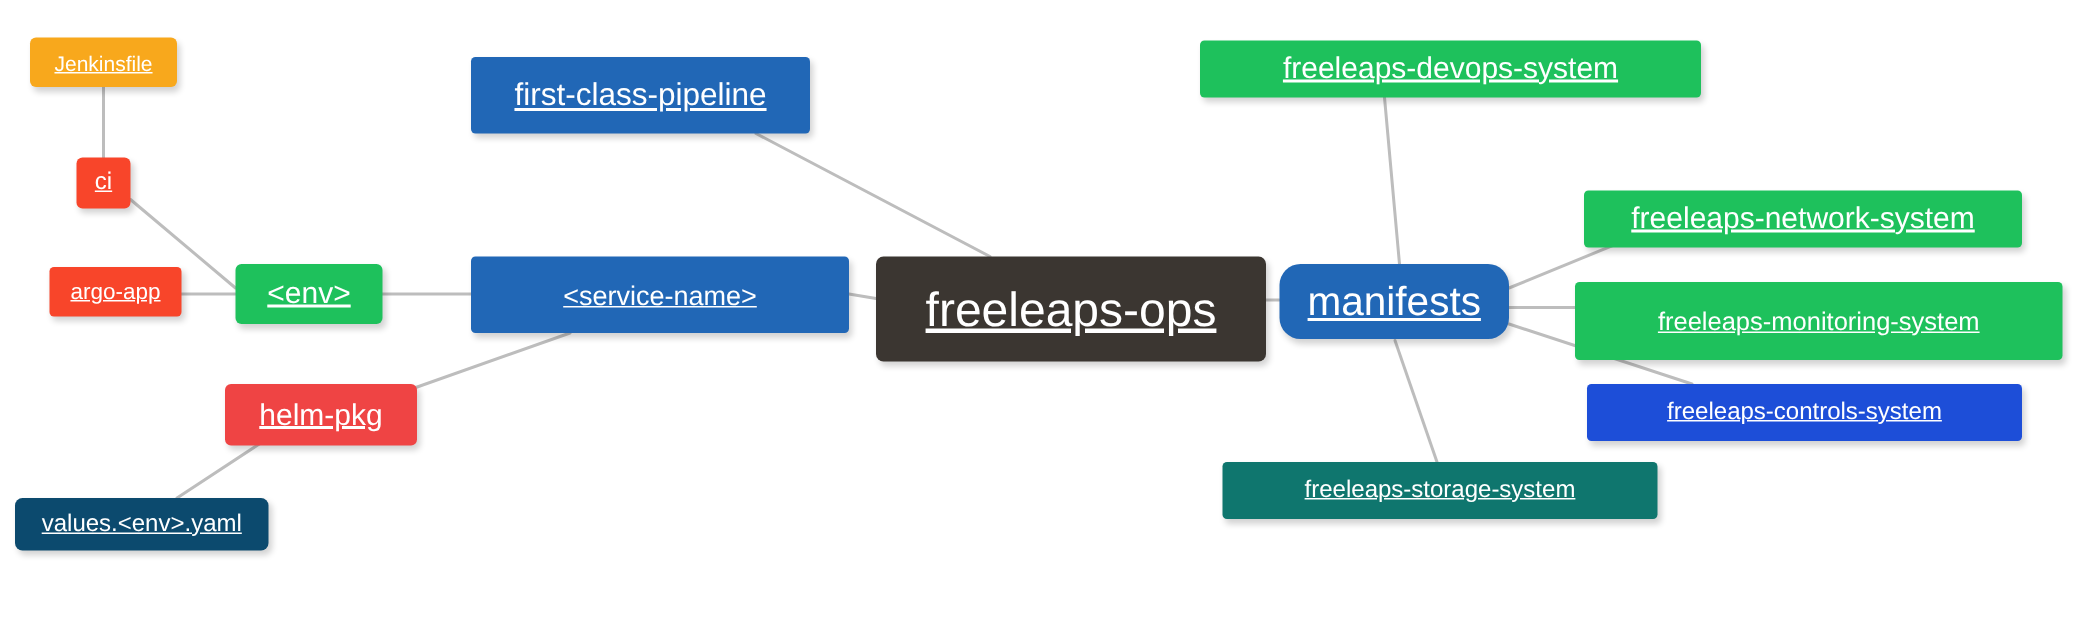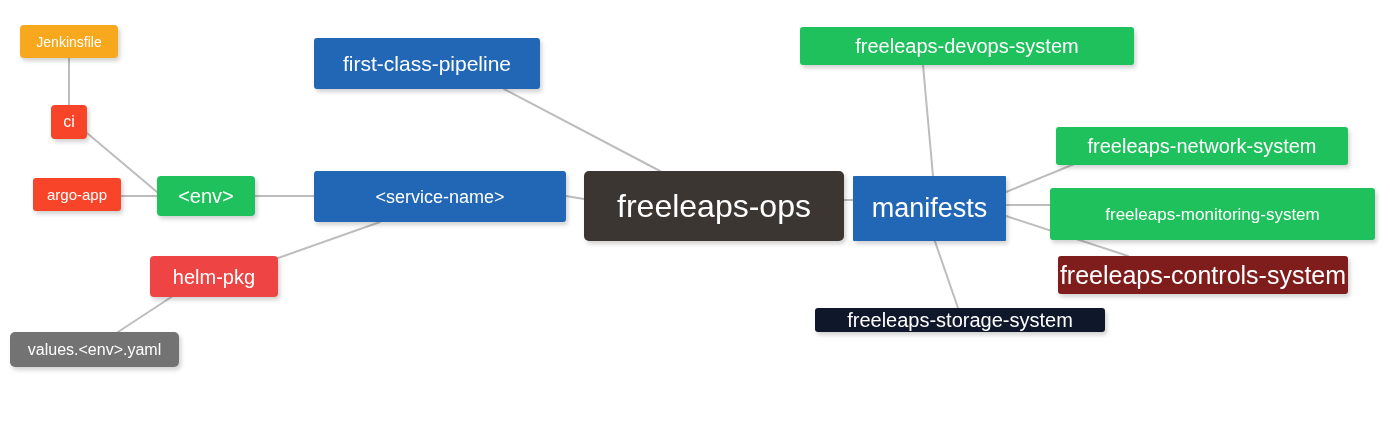--- a/index.html
+++ b/index.html
@@ -32,20 +32,21 @@
     box-sizing: border-box;
     display: flex;
     align-items: center;
     justify-content: center;
     color: #ffffff;
     white-space: nowrap;
     line-height: 1;
     text-align: left;
     box-shadow: 2px 3px 4px rgba(0,0,0,0.18);
     padding: 0 11px;
+    text-decoration: underline;
   }
   .node > span {
     display: block;
     color: #ffffff;
   }
 </style>
 </head>
 <body>
 
 <div id="canvas">
@@ -74,44 +75,44 @@
       </div>
       <div class="node" style="left: 33px; top: 178px; width: 88px; height: 33px; background: rgb(248, 69, 42); font-size: 15px; border-radius: 3px;">
         <span>argo-app</span>
       </div>
       <div class="node" style="left: 157px; top: 176px; width: 98px; height: 40px; background: rgb(30, 193, 92); font-size: 20px; border-radius: 4px;">
         <span>&lt;env&gt;</span>
       </div>
       <div class="node" style="left: 150px; top: 256px; width: 128px; height: 41px; background: #ef4444; font-size: 20px; border-radius: 4px;">
         <span>helm-pkg</span>
       </div>
-      <div class="node" style="left: 10px; top: 332px; width: 169px; height: 35px; background: #737373; font-size: 16px; border-radius: 5px;">
+      <div class="node" style="left: 10px; top: 332px; width: 169px; height: 35px; background: #0c4a6e; font-size: 16px; border-radius: 5px;">
         <span>values.&lt;env&gt;.yaml</span>
       </div>
       <div class="node" style="left: 314px; top: 38px; width: 226px; height: 51px; background: rgb(33, 103, 182); font-size: 21px; border-radius: 3px;">
         <span>first-class-pipeline</span>
       </div>
       <div class="node" style="left: 314px; top: 171px; width: 252px; height: 51px; background: rgb(33, 103, 182); font-size: 18px; border-radius: 3px;">
         <span>&lt;service-name&gt;</span>
       </div>
       <div class="node" style="left: 584px; top: 171px; width: 260px; height: 70px; background: rgb(59, 54, 49); font-size: 32px; border-radius: 5px;">
         <span>freeleaps-ops</span>
       </div>
-      <div class="node" style="left: 853px; top: 176px; width: 153px; height: 65px; background: rgb(33, 103, 182); font-size: 27px; border-radius: 1px;">
+      <div class="node" style="left: 853px; top: 176px; width: 153px; height: 50px; background: rgb(33, 103, 182); font-size: 27px; border-radius: 14px;">
         <span>manifests</span>
       </div>
       <div class="node" style="left: 800px; top: 27px; width: 334px; height: 38px; background: rgb(30, 193, 92); font-size: 20px; border-radius: 3px;">
         <span>freeleaps-devops-system</span>
       </div>
       <div class="node" style="left: 1056px; top: 111px; width: 292px; height: 38px; background: rgb(30, 193, 92); font-size: 20px; border-radius: 3px; margin-top: 16px;">
         <span>freeleaps-network-system</span>
       </div>
       <div class="node" style="left: 1050px; top: 188px; width: 325px; height: 52px; background: rgb(30, 193, 92); font-size: 17px; border-radius: 3px;">
         <span>freeleaps-monitoring-system</span>
       </div>
-      <div class="node" style="left: 1058px; top: 256px; width: 290px; height: 38px; background: #7f1d1d; font-size: 25px; border-radius: 3px;">
+      <div class="node" style="left: 1058px; top: 256px; width: 290px; height: 38px; background: #1d4ed8; font-size: 16px; border-radius: 3px;">
         <span>freeleaps-controls-system</span>
       </div>
-      <div class="node" style="left: 815px; top: 308px; width: 290px; height: 24px; background: #0f172a; font-size: 20px; border-radius: 3px;">
+      <div class="node" style="left: 815px; top: 308px; width: 290px; height: 38px; background: #0f766e; font-size: 16px; border-radius: 3px;">
         <span>freeleaps-storage-system</span>
       </div>
     </div>
 </div>
 
 </body></html>

